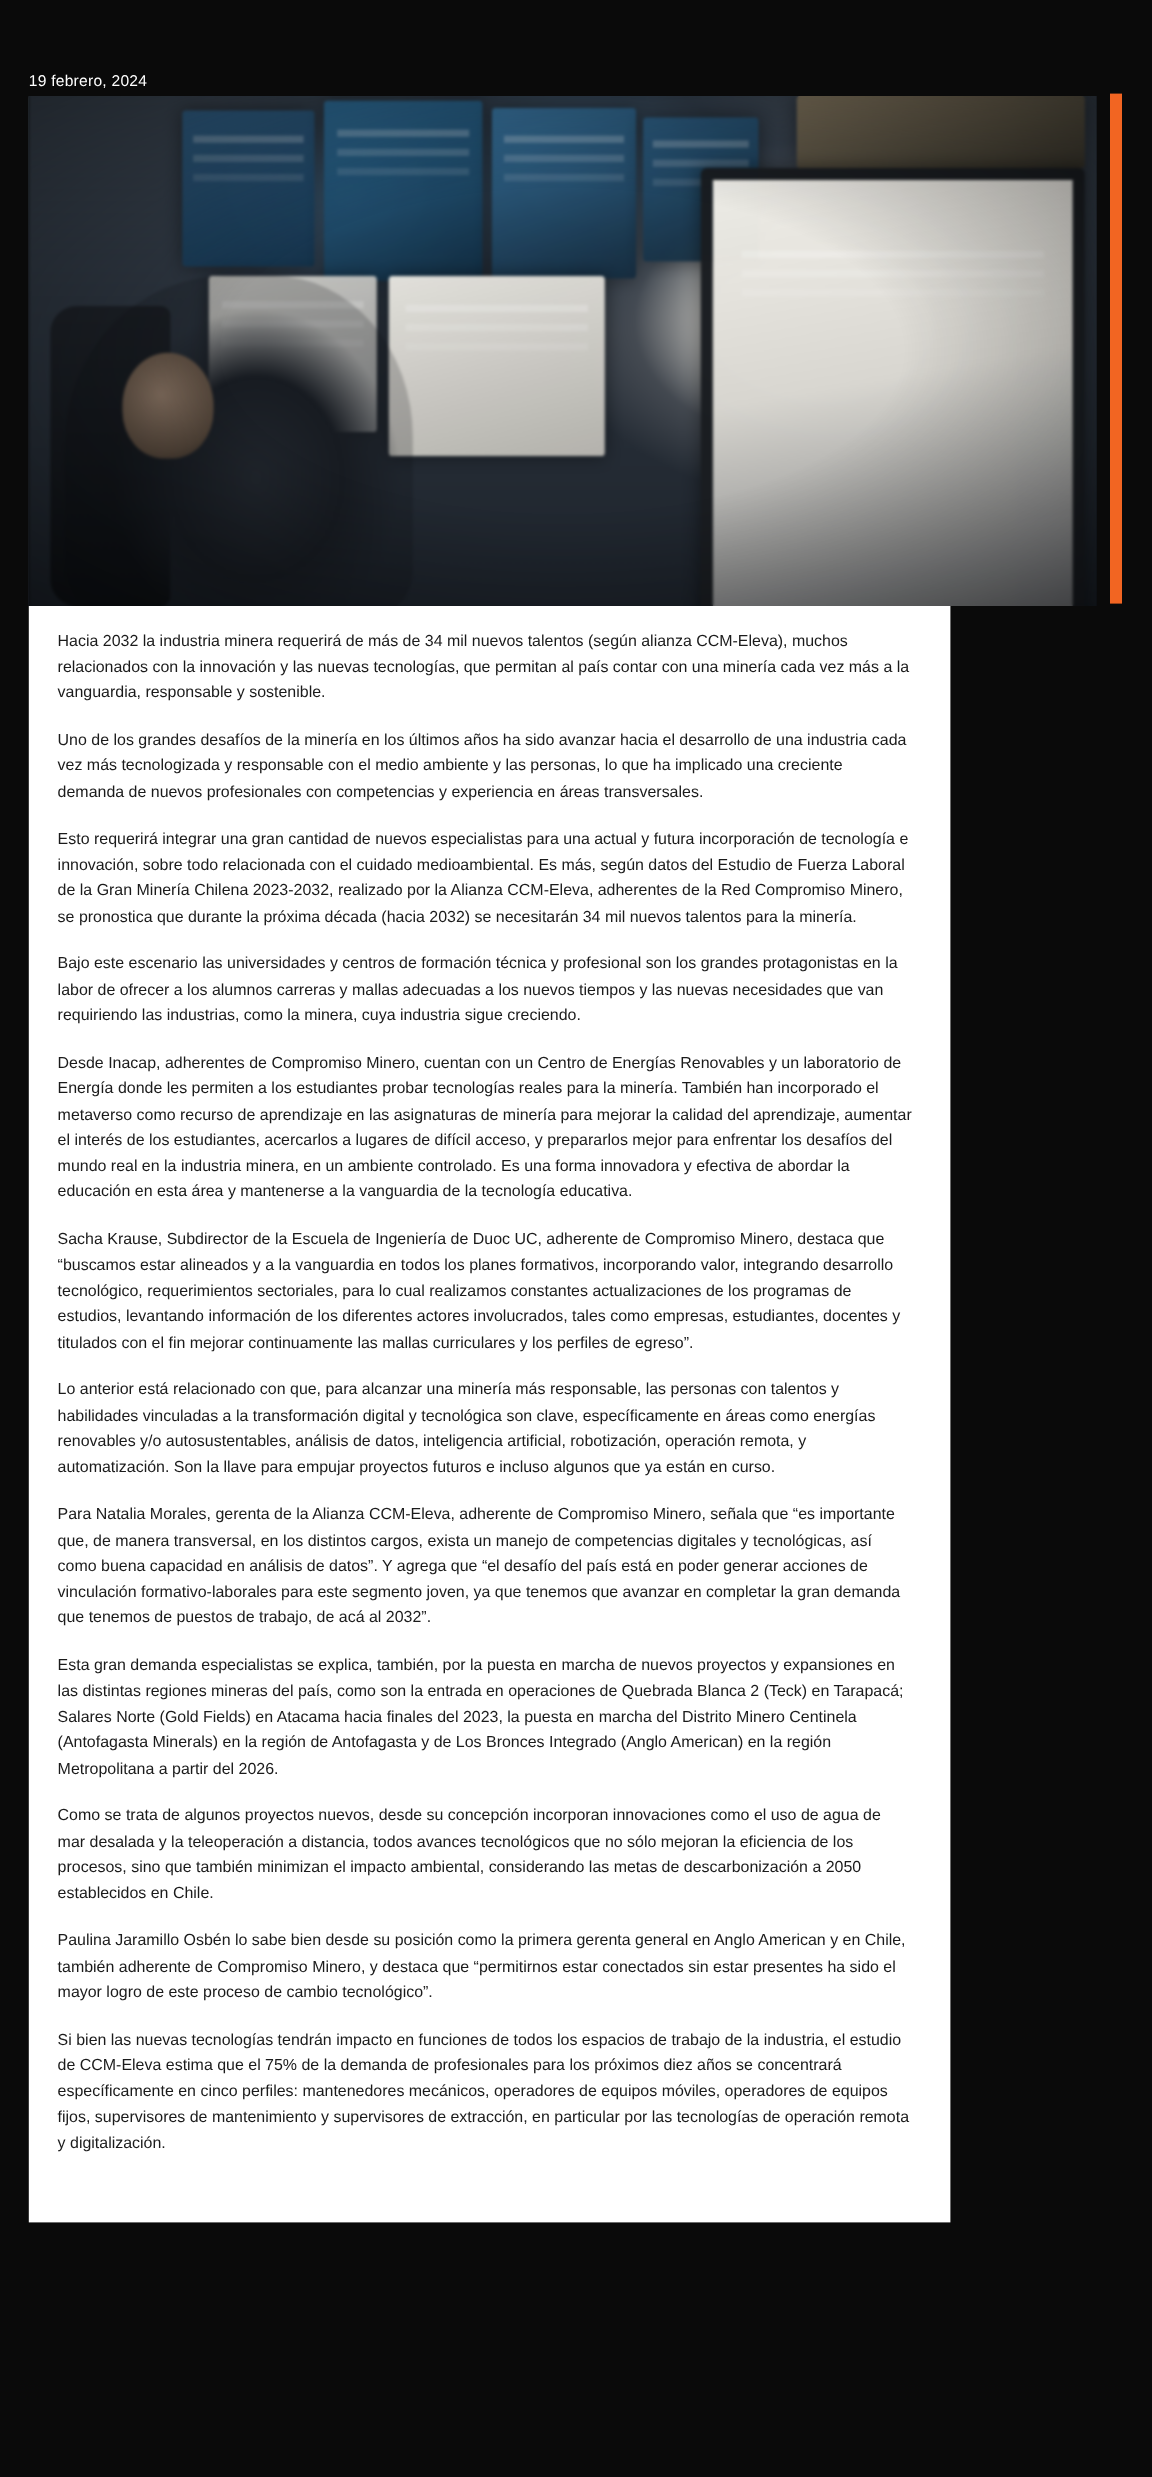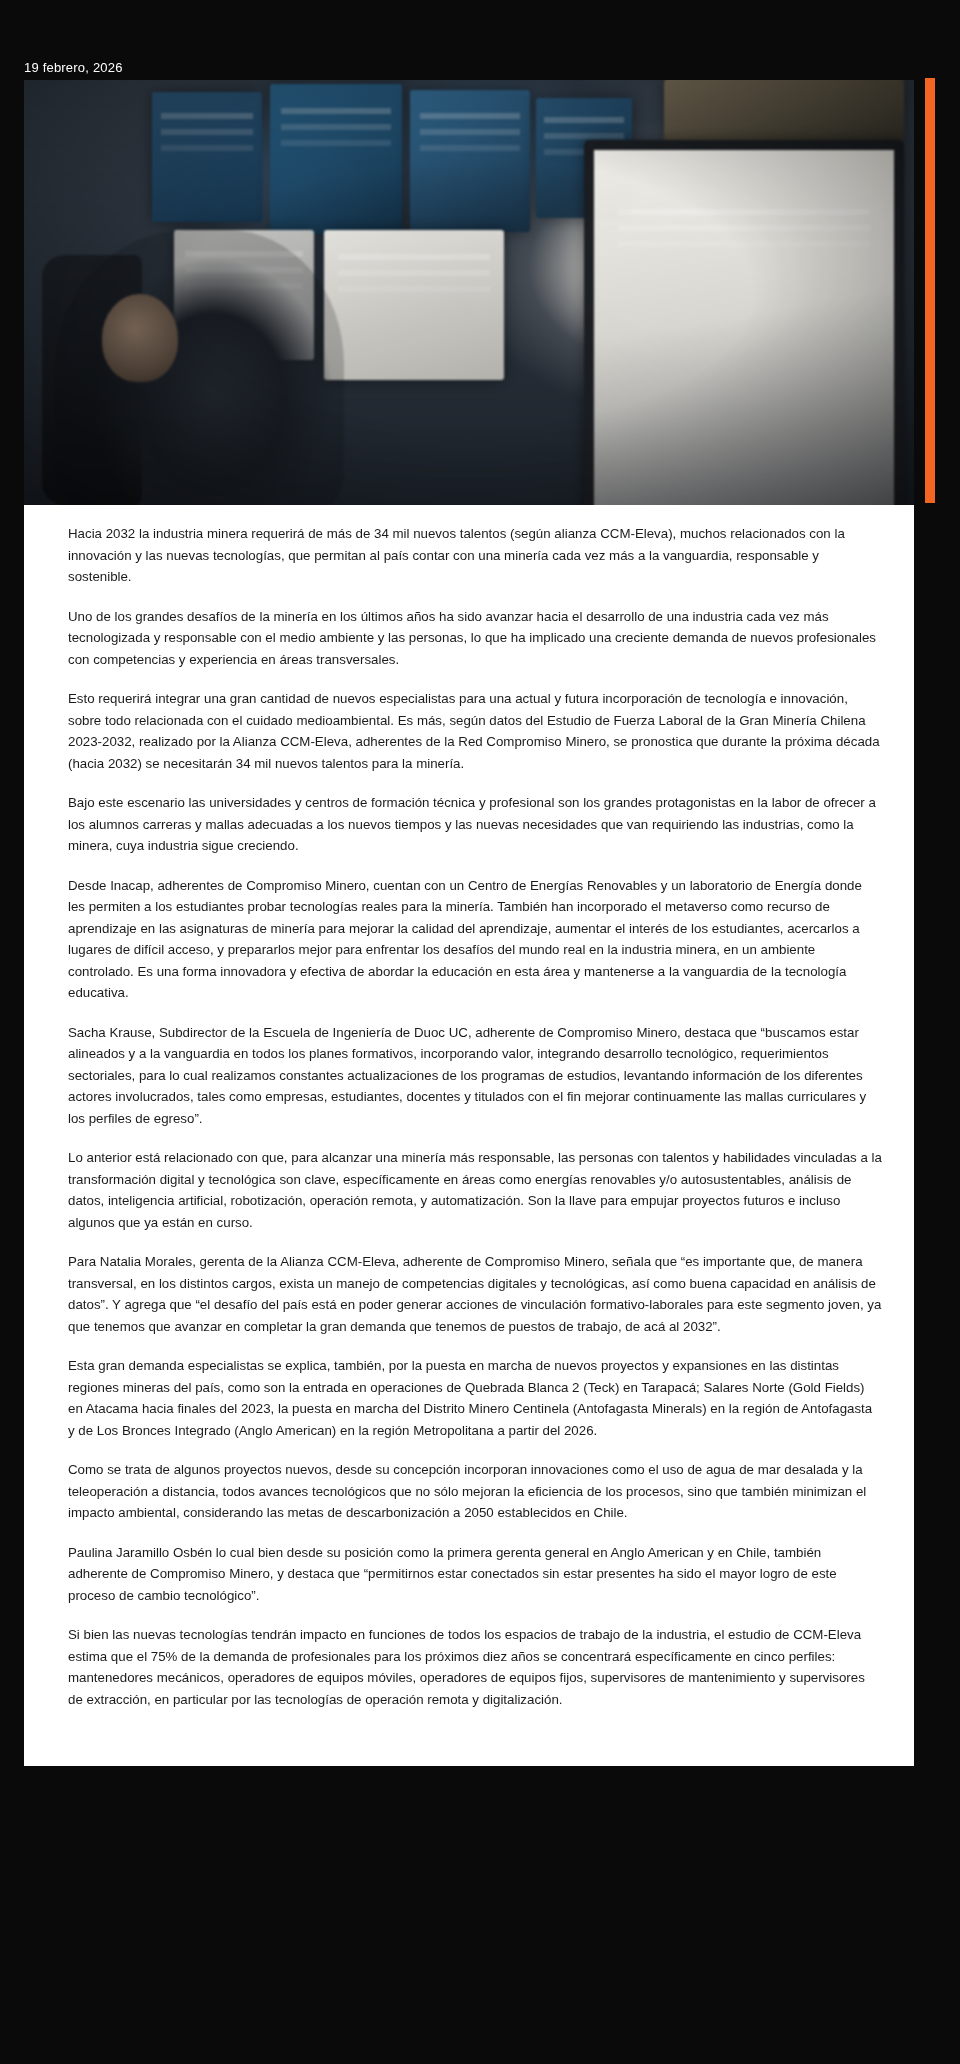--- a/index.html
+++ b/index.html
@@ -106,41 +106,41 @@
   }
   .hero-blur {
     position: absolute; inset: 0;
     backdrop-filter: blur(1.2px);
   }
 
   .article {
     position: absolute;
     left: 24px;
     top: 505px;
-    width: 890px;
+    width: 768px;
     background: #ffffff;
-    padding: 18px 32px 40px 44px;
+    padding: 18px 32px 40px 24px;
     box-sizing: border-box;
   }
   .article p {
     color: #1b1b1b;
     font-size: 13.3px;
     line-height: 21.5px;
     margin: 0 0 18px 0;
     text-align: left;
     font-family: "Liberation Sans", sans-serif;
   }
   .article p:last-child { margin-bottom: 16px; }
 </style>
 </head>
 <body>
 
 <div class="page">
 
-  <div class="date">19 febrero, 2026</div>
+  <div class="date">19 febrero, 2024</div>
 
   <div class="orange-bar"></div>
 
   <div class="hero">
     <div class="hero-photo"></div>
     <div class="mon m1">
         <div class="scan"></div>
       </div>
     <div class="mon m2">
         <div class="scan"></div>
@@ -172,17 +172,17 @@
     <p>Hacia 2032 la industria minera requerirá de más de 34 mil nuevos talentos (según alianza CCM-Eleva), muchos relacionados con la innovación y las nuevas tecnologías, que permitan al país contar con una minería cada vez más a la vanguardia, responsable y sostenible.</p>
     <p>Uno de los grandes desafíos de la minería en los últimos años ha sido avanzar hacia el desarrollo de una industria cada vez más tecnologizada y responsable con el medio ambiente y las personas, lo que ha implicado una creciente demanda de nuevos profesionales con competencias y experiencia en áreas transversales.</p>
     <p>Esto requerirá integrar una gran cantidad de nuevos especialistas para una actual y futura incorporación de tecnología e innovación, sobre todo relacionada con el cuidado medioambiental. Es más, según datos del Estudio de Fuerza Laboral de la Gran Minería Chilena 2023-2032, realizado por la Alianza CCM-Eleva, adherentes de la Red Compromiso Minero, se pronostica que durante la próxima década (hacia 2032) se necesitarán 34 mil nuevos talentos para la minería.</p>
     <p>Bajo este escenario las universidades y centros de formación técnica y profesional son los grandes protagonistas en la labor de ofrecer a los alumnos carreras y mallas adecuadas a los nuevos tiempos y las nuevas necesidades que van requiriendo las industrias, como la minera, cuya industria sigue creciendo.</p>
     <p>Desde Inacap, adherentes de Compromiso Minero, cuentan con un Centro de Energías Renovables y un laboratorio de Energía donde les permiten a los estudiantes probar tecnologías reales para la minería. También han incorporado el metaverso como recurso de aprendizaje en las asignaturas de minería para mejorar la calidad del aprendizaje, aumentar el interés de los estudiantes, acercarlos a lugares de difícil acceso, y prepararlos mejor para enfrentar los desafíos del mundo real en la industria minera, en un ambiente controlado. Es una forma innovadora y efectiva de abordar la educación en esta área y mantenerse a la vanguardia de la tecnología educativa.</p>
     <p>Sacha Krause, Subdirector de la Escuela de Ingeniería de Duoc UC, adherente de Compromiso Minero, destaca que “buscamos estar alineados y a la vanguardia en todos los planes formativos, incorporando valor, integrando desarrollo tecnológico, requerimientos sectoriales, para lo cual realizamos constantes actualizaciones de los programas de estudios, levantando información de los diferentes actores involucrados, tales como empresas, estudiantes, docentes y titulados con el fin mejorar continuamente las mallas curriculares y los perfiles de egreso”.</p>
     <p>Lo anterior está relacionado con que, para alcanzar una minería más responsable, las personas con talentos y habilidades vinculadas a la transformación digital y tecnológica son clave, específicamente en áreas como energías renovables y/o autosustentables, análisis de datos, inteligencia artificial, robotización, operación remota, y automatización. Son la llave para empujar proyectos futuros e incluso algunos que ya están en curso.</p>
     <p>Para Natalia Morales, gerenta de la Alianza CCM-Eleva, adherente de Compromiso Minero, señala que “es importante que, de manera transversal, en los distintos cargos, exista un manejo de competencias digitales y tecnológicas, así como buena capacidad en análisis de datos”. Y agrega que “el desafío del país está en poder generar acciones de vinculación formativo-laborales para este segmento joven, ya que tenemos que avanzar en completar la gran demanda que tenemos de puestos de trabajo, de acá al 2032”.</p>
     <p>Esta gran demanda especialistas se explica, también, por la puesta en marcha de nuevos proyectos y expansiones en las distintas regiones mineras del país, como son la entrada en operaciones de Quebrada Blanca 2 (Teck) en Tarapacá; Salares Norte (Gold Fields) en Atacama hacia finales del 2023, la puesta en marcha del Distrito Minero Centinela (Antofagasta Minerals) en la región de Antofagasta y de Los Bronces Integrado (Anglo American) en la región Metropolitana a partir del 2026.</p>
     <p>Como se trata de algunos proyectos nuevos, desde su concepción incorporan innovaciones como el uso de agua de mar desalada y la teleoperación a distancia, todos avances tecnológicos que no sólo mejoran la eficiencia de los procesos, sino que también minimizan el impacto ambiental, considerando las metas de descarbonización a 2050 establecidos en Chile.</p>
-    <p>Paulina Jaramillo Osbén lo cual bien desde su posición como la primera gerenta general en Anglo American y en Chile, también adherente de Compromiso Minero, y destaca que “permitirnos estar conectados sin estar presentes ha sido el mayor logro de este proceso de cambio tecnológico”.</p>
+    <p>Paulina Jaramillo Osbén lo sabe bien desde su posición como la primera gerenta general en Anglo American y en Chile, también adherente de Compromiso Minero, y destaca que “permitirnos estar conectados sin estar presentes ha sido el mayor logro de este proceso de cambio tecnológico”.</p>
     <p>Si bien las nuevas tecnologías tendrán impacto en funciones de todos los espacios de trabajo de la industria, el estudio de CCM-Eleva estima que el 75% de la demanda de profesionales para los próximos diez años se concentrará específicamente en cinco perfiles: mantenedores mecánicos, operadores de equipos móviles, operadores de equipos fijos, supervisores de mantenimiento y supervisores de extracción, en particular por las tecnologías de operación remota y digitalización.</p>
   </div>
 
 </div>
 
 </body></html>

